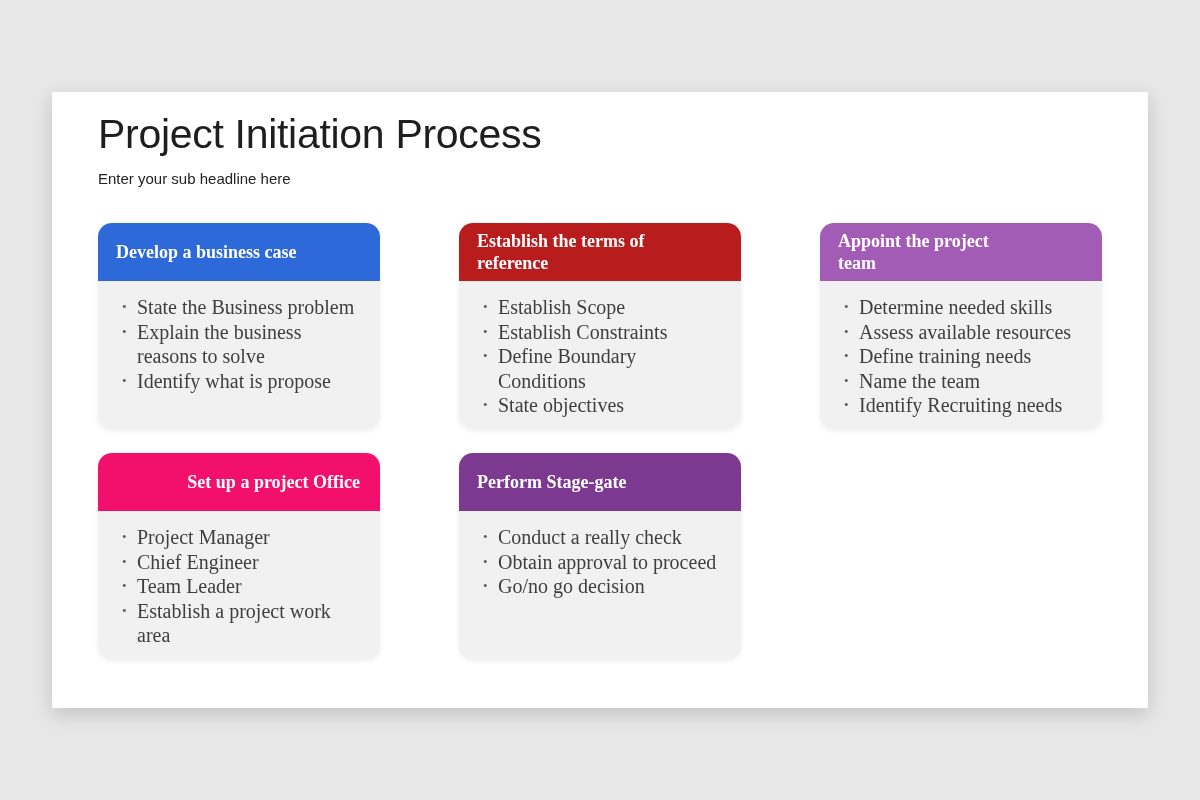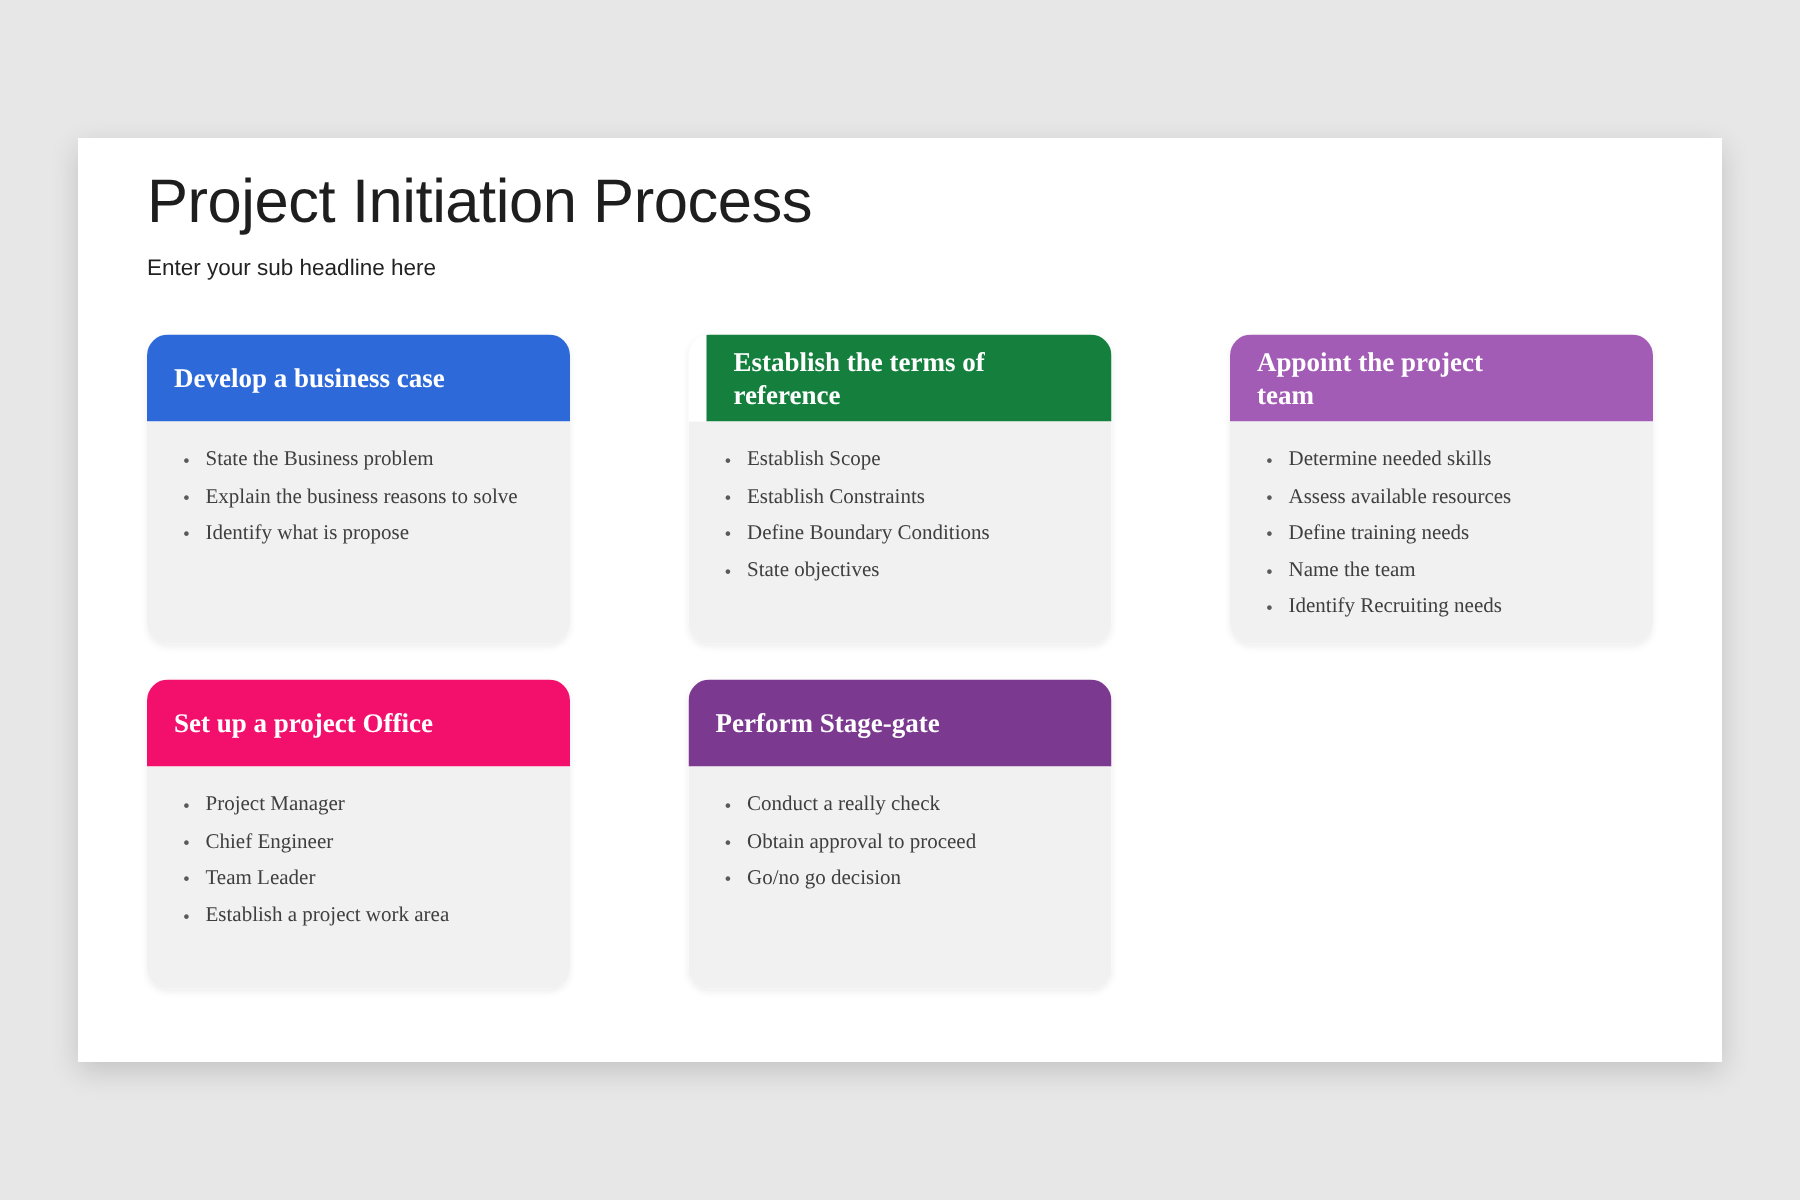--- a/index.html
+++ b/index.html
@@ -70,21 +70,21 @@
   }
   .card-body {
     flex: 1;
     background: #f2f1f1;
     list-style: none;
     padding: 14px 14px 0 0;
   }
   .card-body li {
     position: relative;
     padding-left: 39px;
-    font-size: 14px;
+    font-size: 20px;
     line-height: 24.6px;
     color: #3f3f3f;
   }
   .card-body li::before {
     content: "\2022";
     position: absolute;
     left: 24px;
     top: 0;
     color: #5a5a5a;
     font-size: 13px;
@@ -104,21 +104,21 @@
     </div>
     <ul class="card-body">
             <li>State the Business problem</li>
             <li>Explain the business reasons to solve</li>
             <li>Identify what is propose</li>
           </ul>
   </div>
 
 
   <div class="card">
-    <div class="card-header" style="background: #15803d; margin-left: 12px;">
+    <div class="card-header" style="background: #b91c1c;">
       <span class="card-title">Establish the terms of
 reference</span>
     </div>
     <ul class="card-body">
             <li>Establish Scope</li>
             <li>Establish Constraints</li>
             <li>Define Boundary Conditions</li>
             <li>State objectives</li>
           </ul>
   </div>
@@ -131,21 +131,21 @@
     <ul class="card-body">
             <li>Determine needed skills</li>
             <li>Assess available resources</li>
             <li>Define training needs</li>
             <li>Name the team</li>
             <li>Identify Recruiting needs</li>
           </ul>
   </div>
 
   <div class="card">
-    <div class="card-header" style="background: rgb(242, 16, 108);">
+    <div class="card-header" style="background: rgb(242, 16, 108); justify-content: flex-end;">
       <span class="card-title">Set up a project Office</span>
     </div>
     <ul class="card-body">
             <li>Project Manager</li>
             <li>Chief Engineer</li>
             <li>Team Leader</li>
             <li>Establish a project work area</li>
           </ul>
   </div>
 

